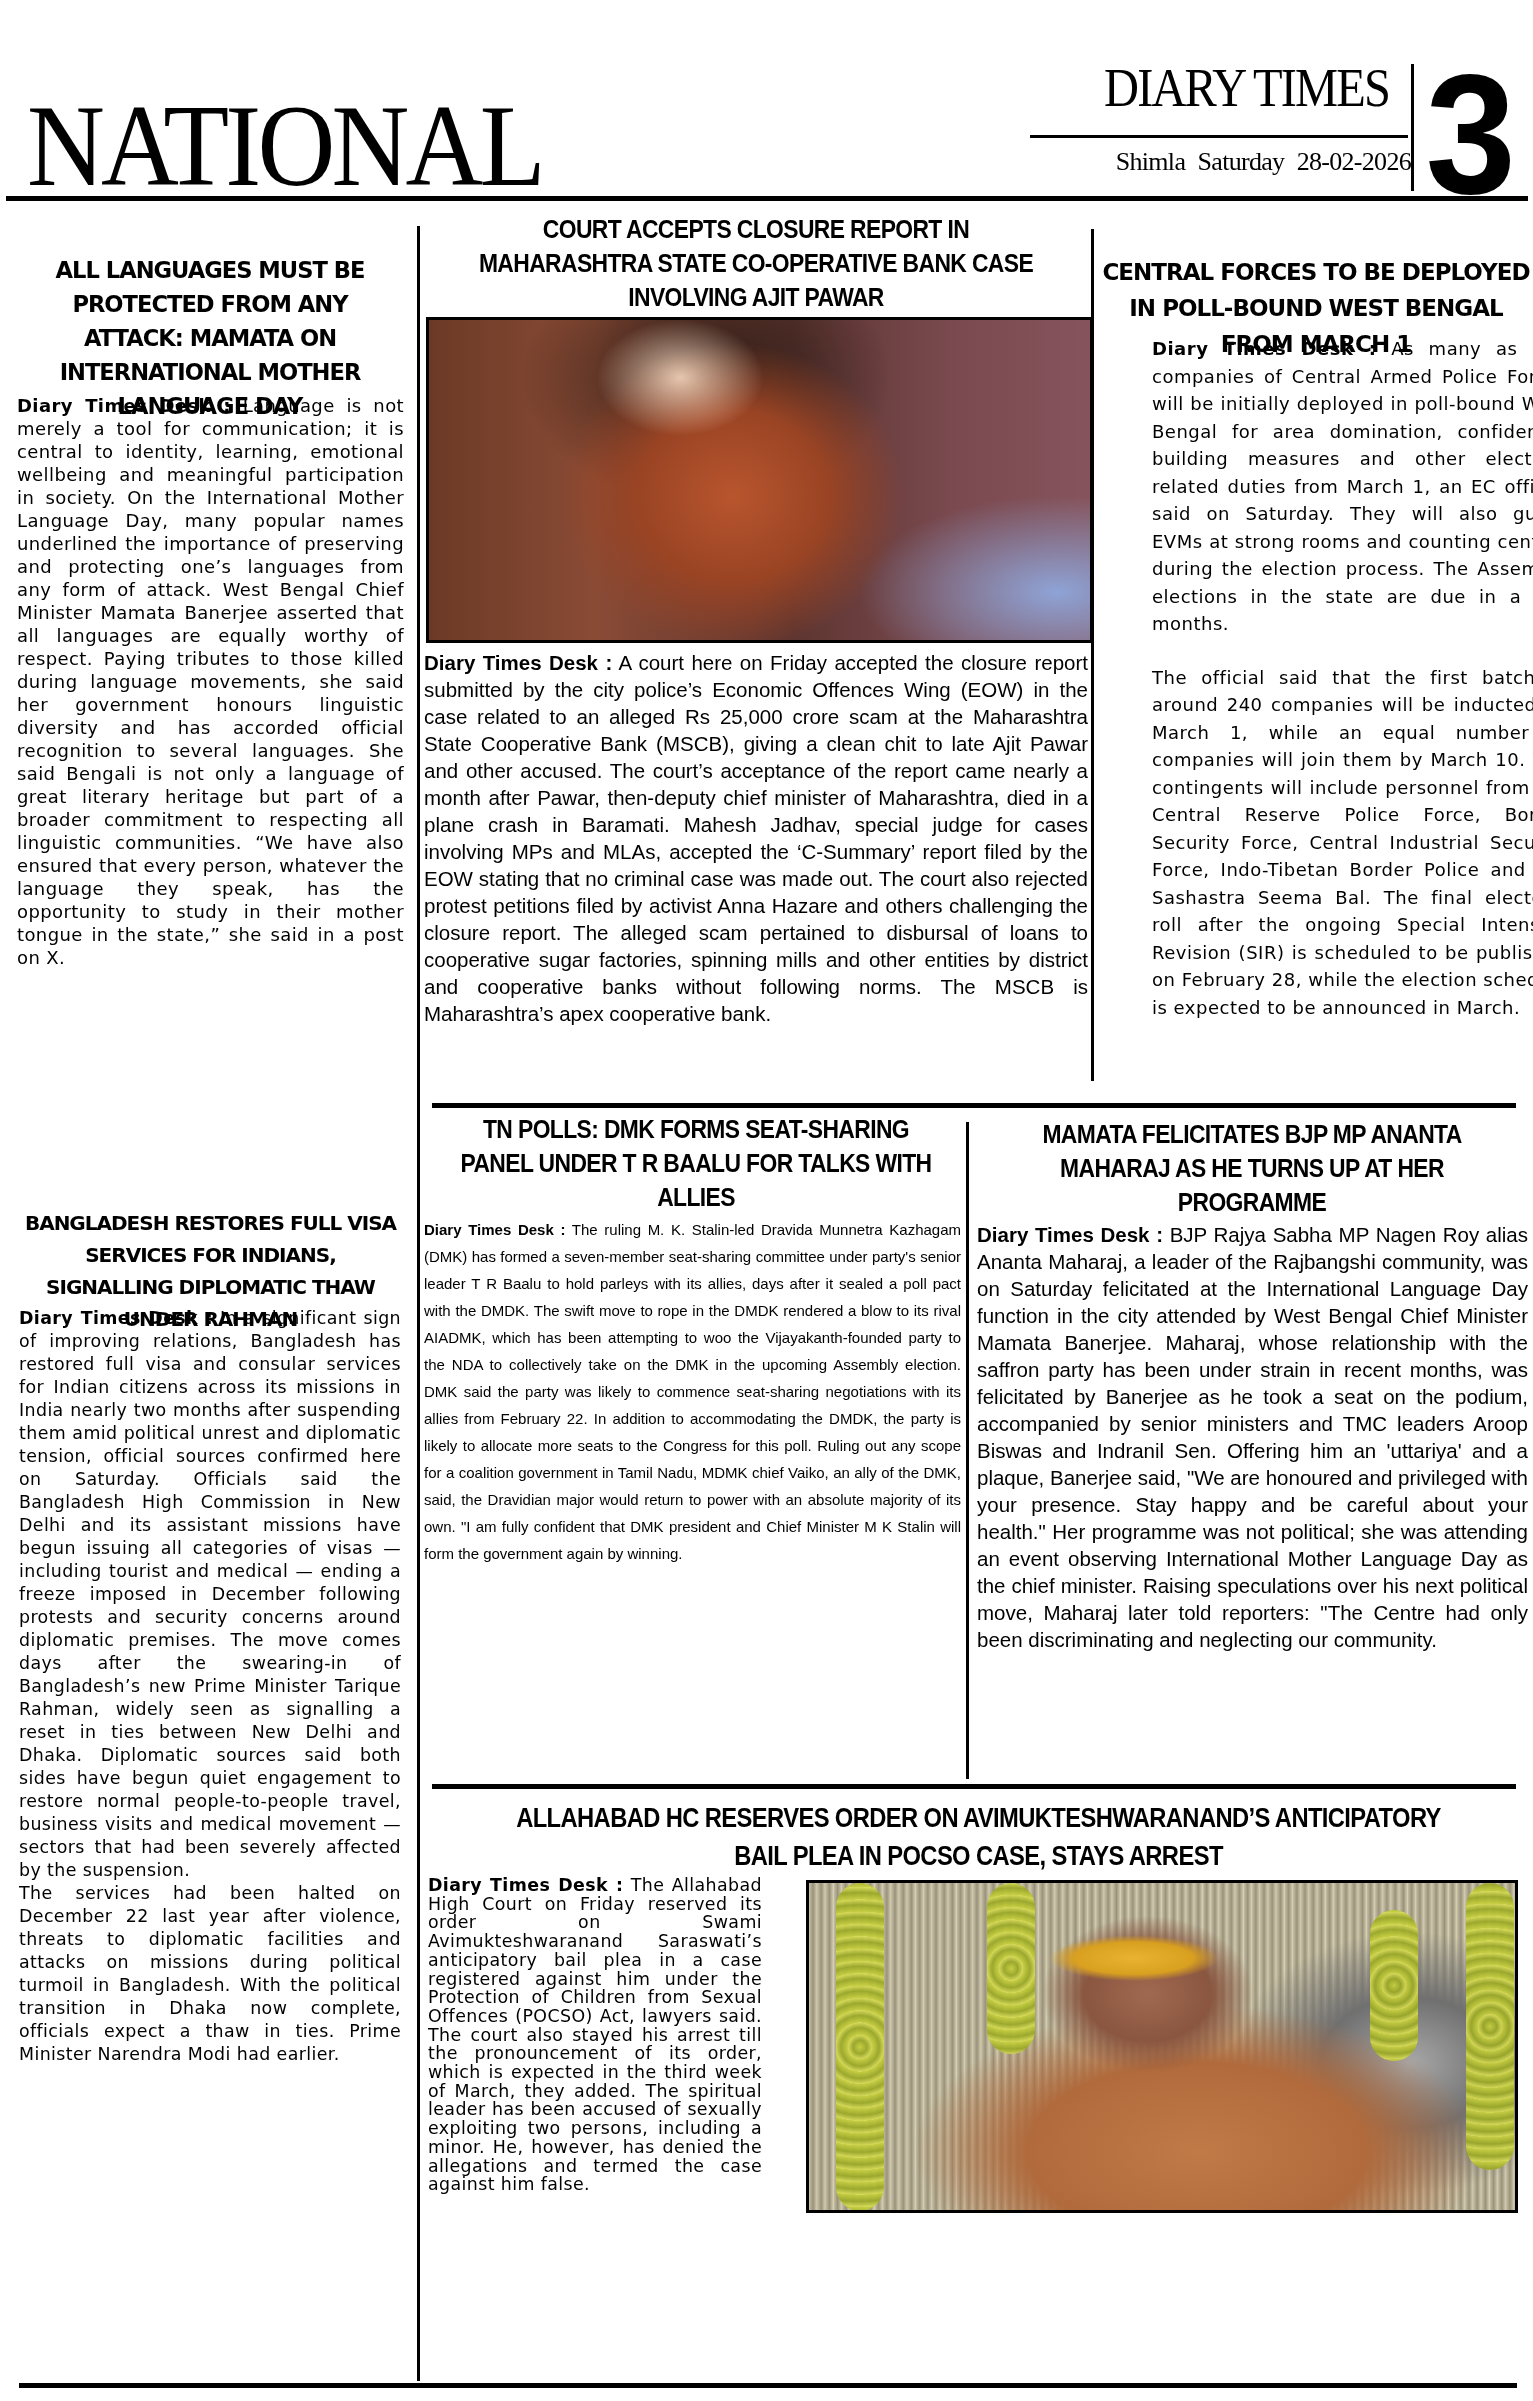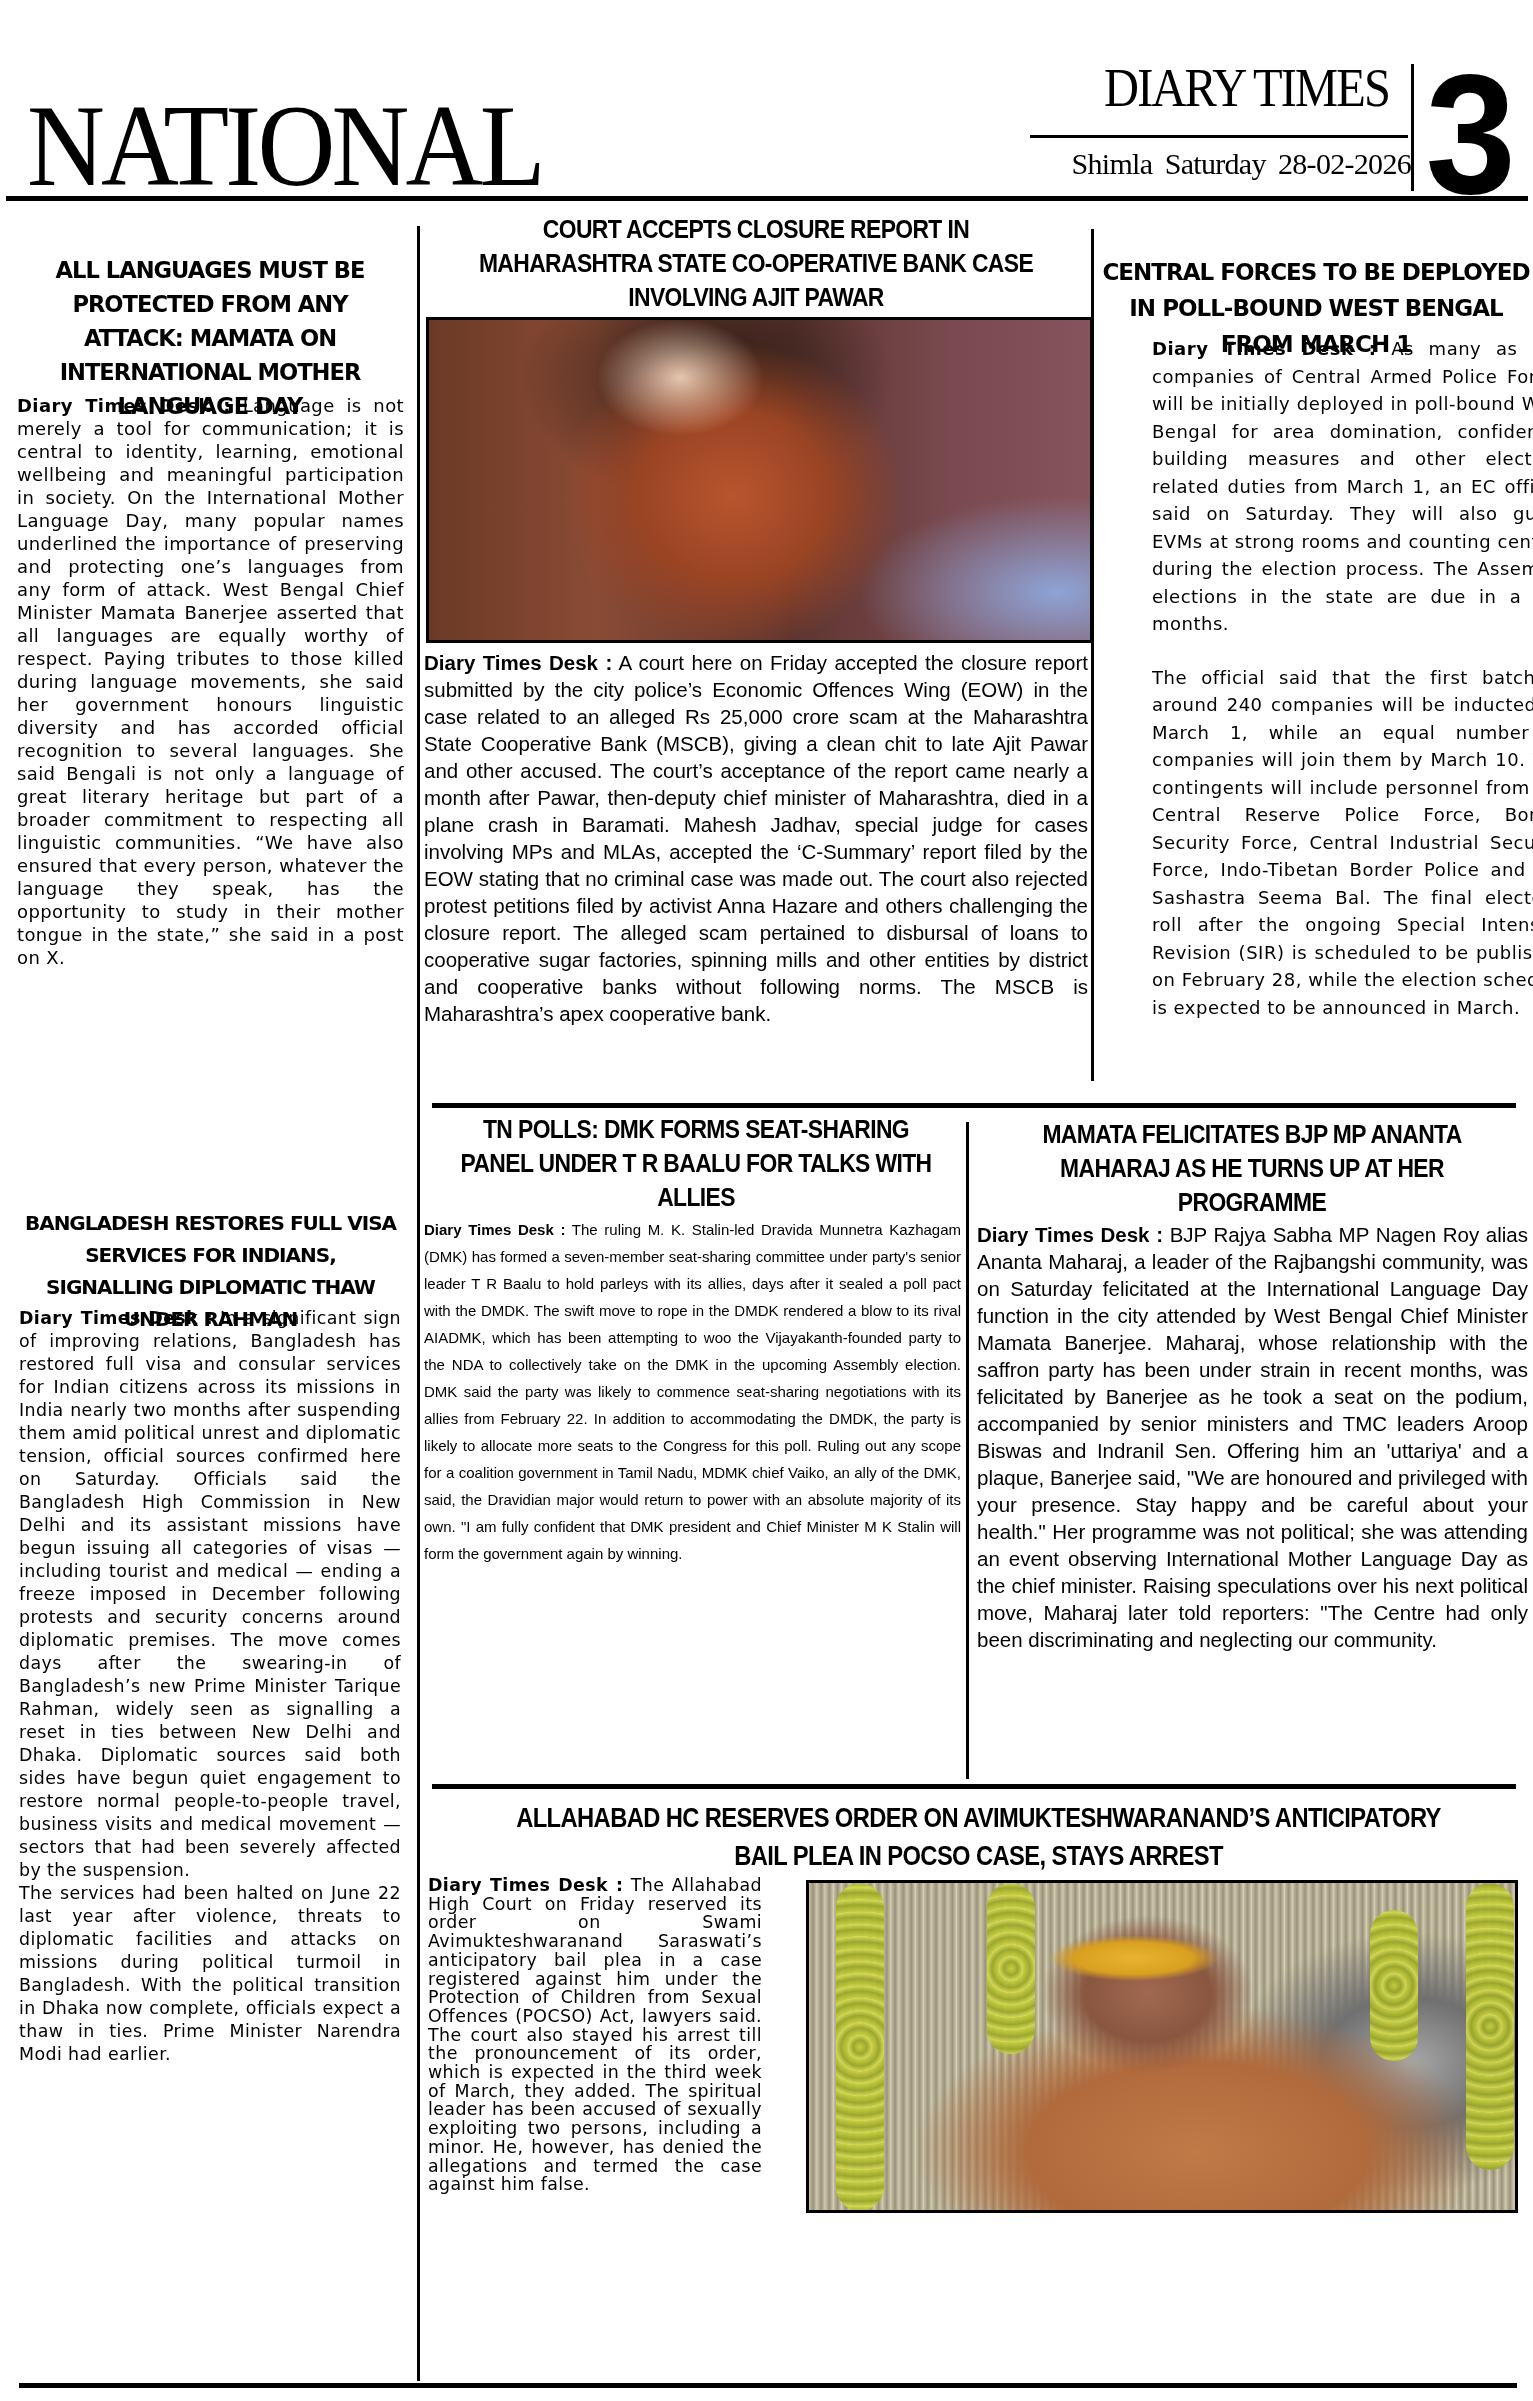--- a/index.html
+++ b/index.html
@@ -17,21 +17,21 @@
     transform: scaleX(0.93); transform-origin: left top; font-weight: 400;
   }
   .brand {
     left: 1006px; top: 60px; width: 383px; text-align: right;
     font-family: "Liberation Serif", serif; font-size: 55px; line-height: 1;
     letter-spacing: -2.1px; transform: scaleX(0.88); transform-origin: right top;
   }
   .brand-rule { left: 1030px; top: 135px; width: 378px; height: 3.4px; background: #000; }
   .dateline {
     left: 985px; top: 149px; width: 426px; text-align: right;
-    font-family: "Liberation Serif", serif; font-size: 30px; line-height: 1;
+    font-family: "Liberation Serif", serif; font-size: 26px; line-height: 1;
     letter-spacing: -0.7px;
   }
   .dateline span { margin-left: 12.3px; }
   .mast-vrule { left: 1411px; top: 64px; width: 2.7px; height: 127px; background: #000; }
   .page-number {
     left: 1423px; top: 48px; font-family: "Liberation Sans", sans-serif;
     font-weight: 700; font-size: 171px; line-height: 1; transform: scaleX(0.95);
   }
   .mast-rule { left: 5.5px; top: 196px; width: 1522px; height: 4.8px; background: #000; }
 
@@ -117,21 +117,21 @@
   <h2 class="abs headline wide" style="left:27px; top:213px; width:366px; font-size:22.6px;">ALL LANGUAGES MUST BE PROTECTED FROM ANY ATTACK: MAMATA ON INTERNATIONAL MOTHER LANGUAGE DAY</h2>
   <div class="abs body wide" style="left:17px; top:394px; width:387px;">
     <p><span class="byline">Diary Times Desk :</span> <span>Language is not merely a tool for communication; it is central to identity, learning, emotional wellbeing and meaningful participation in society. On the International Mother Language Day, many popular names underlined the importance of preserving and protecting one’s languages from any form of attack. West Bengal Chief Minister Mamata Banerjee asserted that all languages are equally worthy of respect. Paying tributes to those killed during language movements, she said her government honours linguistic diversity and has accorded official recognition to several languages. She said Bengali is not only a language of great literary heritage but part of a broader commitment to respecting all linguistic communities. “We have also ensured that every person, whatever the language they speak, has the opportunity to study in their mother tongue in the state,” she said in a post on X.</span></p>
   </div>
 </article>
 
 <article>
   <h2 class="abs headline wide" style="left:19px; top:1167px; width:383px; font-size:20px; line-height:32px;">BANGLADESH RESTORES FULL VISA SERVICES FOR INDIANS, SIGNALLING DIPLOMATIC THAW UNDER RAHMAN</h2>
     <div class="abs body wide" style="left:19px; top:1307px; width:382px; font-size:17.4px; line-height:23px;">
     <p><span class="byline">Diary Times Desk :</span> <span>In a significant sign of improving relations, Bangladesh has restored full visa and consular services for Indian citizens across its missions in India nearly two months after suspending them amid political unrest and diplomatic tension, official sources confirmed here on Saturday. Officials said the Bangladesh High Commission in New Delhi and its assistant missions have begun issuing all categories of visas — including tourist and medical — ending a freeze imposed in December following protests and security concerns around diplomatic premises. The move comes days after the swearing-in of Bangladesh’s new Prime Minister Tarique Rahman, widely seen as signalling a reset in ties between New Delhi and Dhaka. Diplomatic sources said both sides have begun quiet engagement to restore normal people-to-people travel, business visits and medical movement — sectors that had been severely affected by the suspension.</span></p>
-    <p>The services had been halted on June 22 last year after violence, threats to diplomatic facilities and attacks on missions during political turmoil in Bangladesh. With the political transition in Dhaka now complete, officials expect a thaw in ties. Prime Minister Narendra Modi had earlier.</p>
+    <p>The services had been halted on December 22 last year after violence, threats to diplomatic facilities and attacks on missions during political turmoil in Bangladesh. With the political transition in Dhaka now complete, officials expect a thaw in ties. Prime Minister Narendra Modi had earlier.</p>
   </div>
 </article>
 
 <article>
   <h2 class="abs headline cond" style="left:424px; top:212px; width:664px;">COURT ACCEPTS CLOSURE REPORT IN MAHARASHTRA STATE CO-OPERATIVE BANK CASE INVOLVING AJIT PAWAR</h2>
   <div class="abs photo photo-pawar" style="left:426px; top:317px; width:667px; height:326px;" title="Ajit Pawar portrait"></div>
   <div class="abs body cond" style="left:424px; top:649px; width:664px;">
     <p><span class="byline">Diary Times Desk :</span> <span>A court here on Friday accepted the closure report submitted by the city police’s Economic Offences Wing (EOW) in the case related to an alleged Rs 25,000 crore scam at the Maharashtra State Cooperative Bank (MSCB), giving a clean chit to late Ajit Pawar and other accused. The court’s acceptance of the report came nearly a month after Pawar, then-deputy chief minister of Maharashtra, died in a plane crash in Baramati. Mahesh Jadhav, special judge for cases involving MPs and MLAs, accepted the ‘C-Summary’ report filed by the EOW stating that no criminal case was made out. The court also rejected protest petitions filed by activist Anna Hazare and others challenging the closure report. The alleged scam pertained to disbursal of loans to cooperative sugar factories, spinning mills and other entities by district and cooperative banks without following norms. The MSCB is Maharashtra’s apex cooperative bank.</span></p>
   </div>
 </article>

